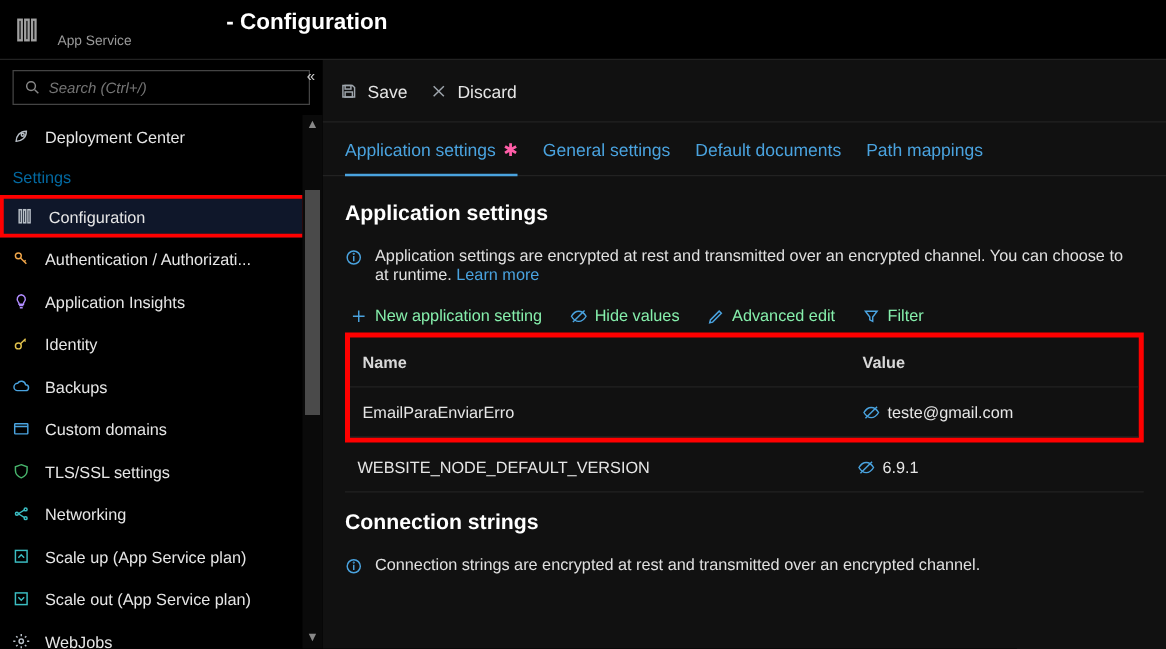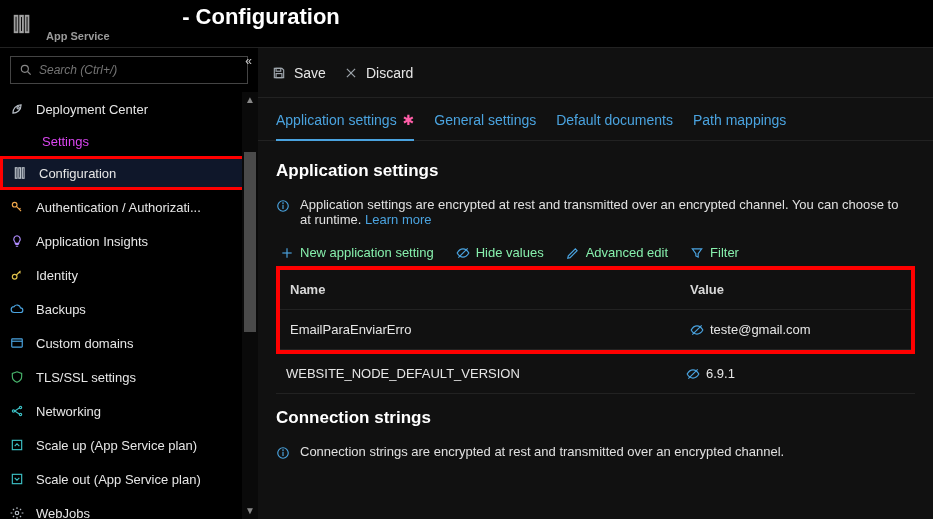--- a/index.html
+++ b/index.html
@@ -2,34 +2,34 @@
 <html><head>
 <meta charset="utf-8">
 <style>
   * { box-sizing: border-box; margin: 0; padding: 0; font-family: "Segoe UI", Arial, sans-serif; }
   body { background:#000; color:#e6e6e6; width:933px; height:519px; overflow:hidden; font-size:13px; }
 
   
   .header { display:flex; align-items:center; height:48px; padding:0 10px; border-bottom:1px solid #222; }
   .header .app-icon { width:24px; height:24px; margin-right:12px; display:flex; align-items:center; justify-content:center; color:#a0a0a0;}
   .header .titles { display:flex; flex-direction:column; }
-  .header .page-title { font-size:22px; font-weight:600; color:#fff; line-height:1.1; }
-  .header .page-subtitle { font-size:11px; color:#9a9a9a;font-weight:bold; }
+  .header .page-title { font-size:18px; font-weight:600; color:#fff; line-height:1.1; }
+  .header .page-subtitle { font-size:11px; color:#9a9a9a; }
 
   .body { display:flex; height:471px; }
 
   
   .sidebar { width:258px; background:#000; position:relative; }
   .sidebar .collapse-btn { position:absolute; right:6px; top:6px; color:#ccc; font-size:12px; cursor:pointer; }
   .search-wrap { padding:8px 10px; }
   .search { display:flex; align-items:center; border:1px solid #444; height:28px; padding:0 8px; color:#888; background:#000;}
   .search input { flex:1; background:transparent; border:none; outline:none; color:#ccc; font-style:italic; font-size:12px; }
   .scroll-area { position:absolute; top:44px; bottom:0; left:0; right:16px; overflow:hidden; }
   .nav-item { display:flex; align-items:center; height:34px; padding:0 10px; gap:10px; color:#e6e6e6; cursor:pointer;}
-  .nav-item.section-label { color:#d946ef; font-weight:400; cursor:default; padding-left:10px; height:30px;margin-left:32px;}
+  .nav-item.section-label { color:#0369a1; font-weight:400; cursor:default; padding-left:10px; height:30px;}
   .nav-item.selected { background:#0f172a; }
   .nav .nav-icon { width:16px; text-align:center; font-size:13px; }
   .redbox-nav { border:3px solid #FF0000; margin-right:-3px;}
   .scrollbar { position:absolute; right:0; top:44px; bottom:0; width:16px; background:#0a0a0a;}
   .scrollbar .thumb { position:absolute; left:2px; right:2px; top:60px; height:180px; background:#4a4a4a;}
   .scrollbar .arrow { position:absolute; left:0; right:0; height:16px; color:#888; font-size:10px; text-align:center; line-height:16px;}
   .scrollbar .arrow.up{top:0;} .scrollbar .arrow.down{bottom:0;}
 
   
   .main { flex:1; background:#111; display:flex; flex-direction:column; min-width:0; }

